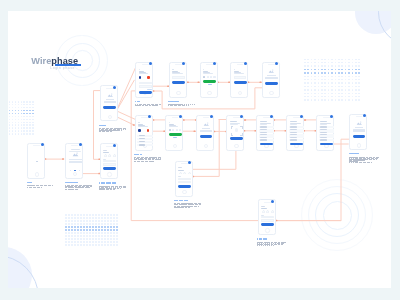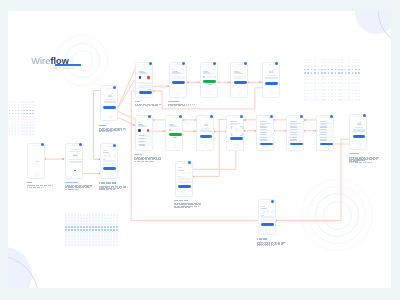--- a/index.html
+++ b/index.html
@@ -9,21 +9,21 @@
   #stage{position:relative;width:400px;height:300px;}
   #board{position:absolute;left:8px;top:11px;width:383px;height:277px;background:#fff;overflow:hidden;}
 
   
   .ring{position:absolute;border-radius:50%;border:0.7px solid #e5eefc;box-sizing:border-box;}
   .blob{position:absolute;border-radius:50%;background:#edf2fd;}
 
   
   #logo{position:absolute;left:23.3px;top:45.6px;width:60px;height:16px;z-index:5;}
   #logo .lw{position:absolute;left:0;top:0;font-size:9.2px;letter-spacing:.05px;line-height:9px;white-space:nowrap;z-index:2;}
-  #logo .w1{color:#98a6bb;font-weight:400;}
+  #logo .w1{color:#98a6bb;font-weight:700;}
   #logo .w2{color:#2e3f5c;font-weight:700;}
   #logo .bar{position:absolute;left:23.8px;top:7.2px;width:25.6px;height:2.4px;background:#2f74e0;}
   #logo .tag{position:absolute;left:19px;top:9.4px;font-size:3.4px;color:#c3cbd6;letter-spacing:.55px;white-space:nowrap;}
 
   
   .dotgrid{position:absolute;}
 
   
   svg#flowsvg{position:absolute;left:0;top:0;width:383px;height:277px;overflow:visible;}
 
@@ -1523,18 +1523,18 @@
             <div class="p" style="position: absolute; left: 5.59px; top: 0px; width: 1.74px;"></div>
             <div class="p" style="position: absolute; left: 7.88px; top: 0px; width: 1.1px;"></div>
             <div class="p" style="position: absolute; left: 9.53px; top: 0px; width: 1.74px;"></div>
             <div class="p" style="position: absolute; left: 11.82px; top: 0px; width: 1.1px;"></div>
             <div class="p" style="position: absolute; left: 13.47px; top: 0px; width: 1.74px;"></div>
             <div class="p" style="position: absolute; left: 15.76px; top: 0px; width: 1.1px;"></div>
           </div>
         </div>
       </div>
     <div id="logo">
-      <span class="lw"><span class="w1">Wire</span><span class="w2">flow</span></span>
+      <span class="lw"><span class="w1">Wire</span><span class="w2">phase</span></span>
       <div class="bar"></div>
       <div class="tag">Login phase</div>
     </div>
   </div>
 </div>
 
 </body></html>

